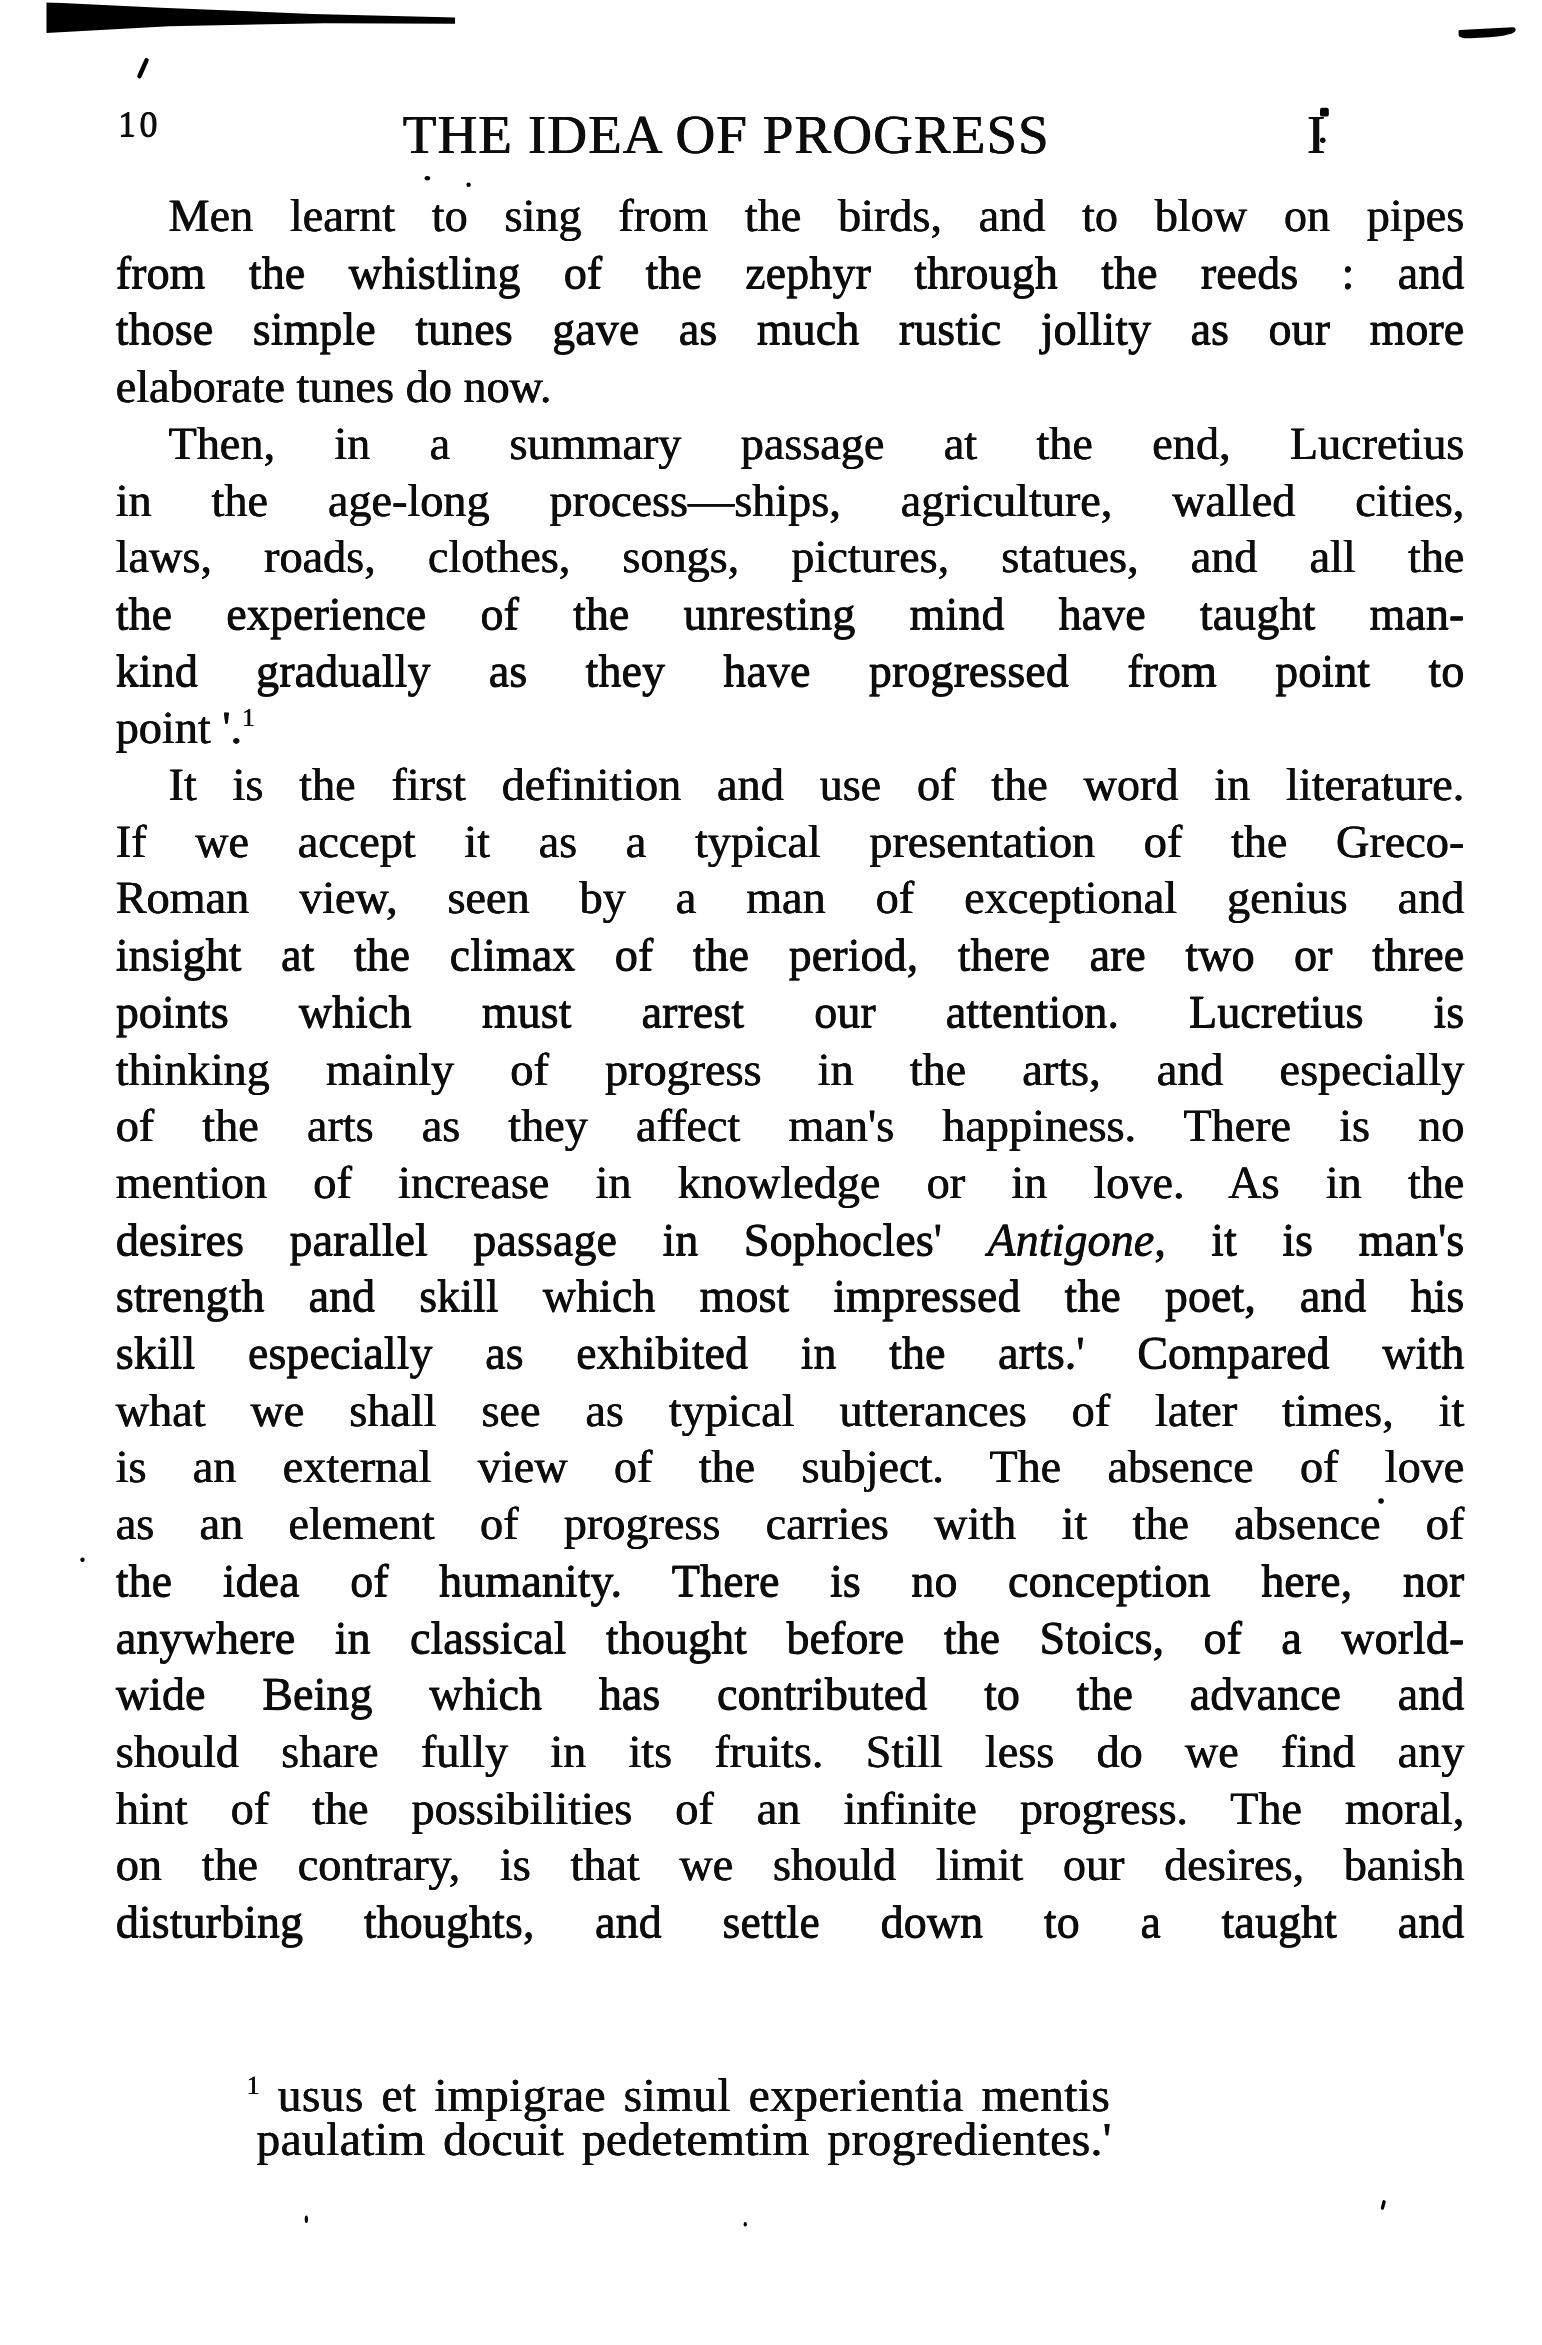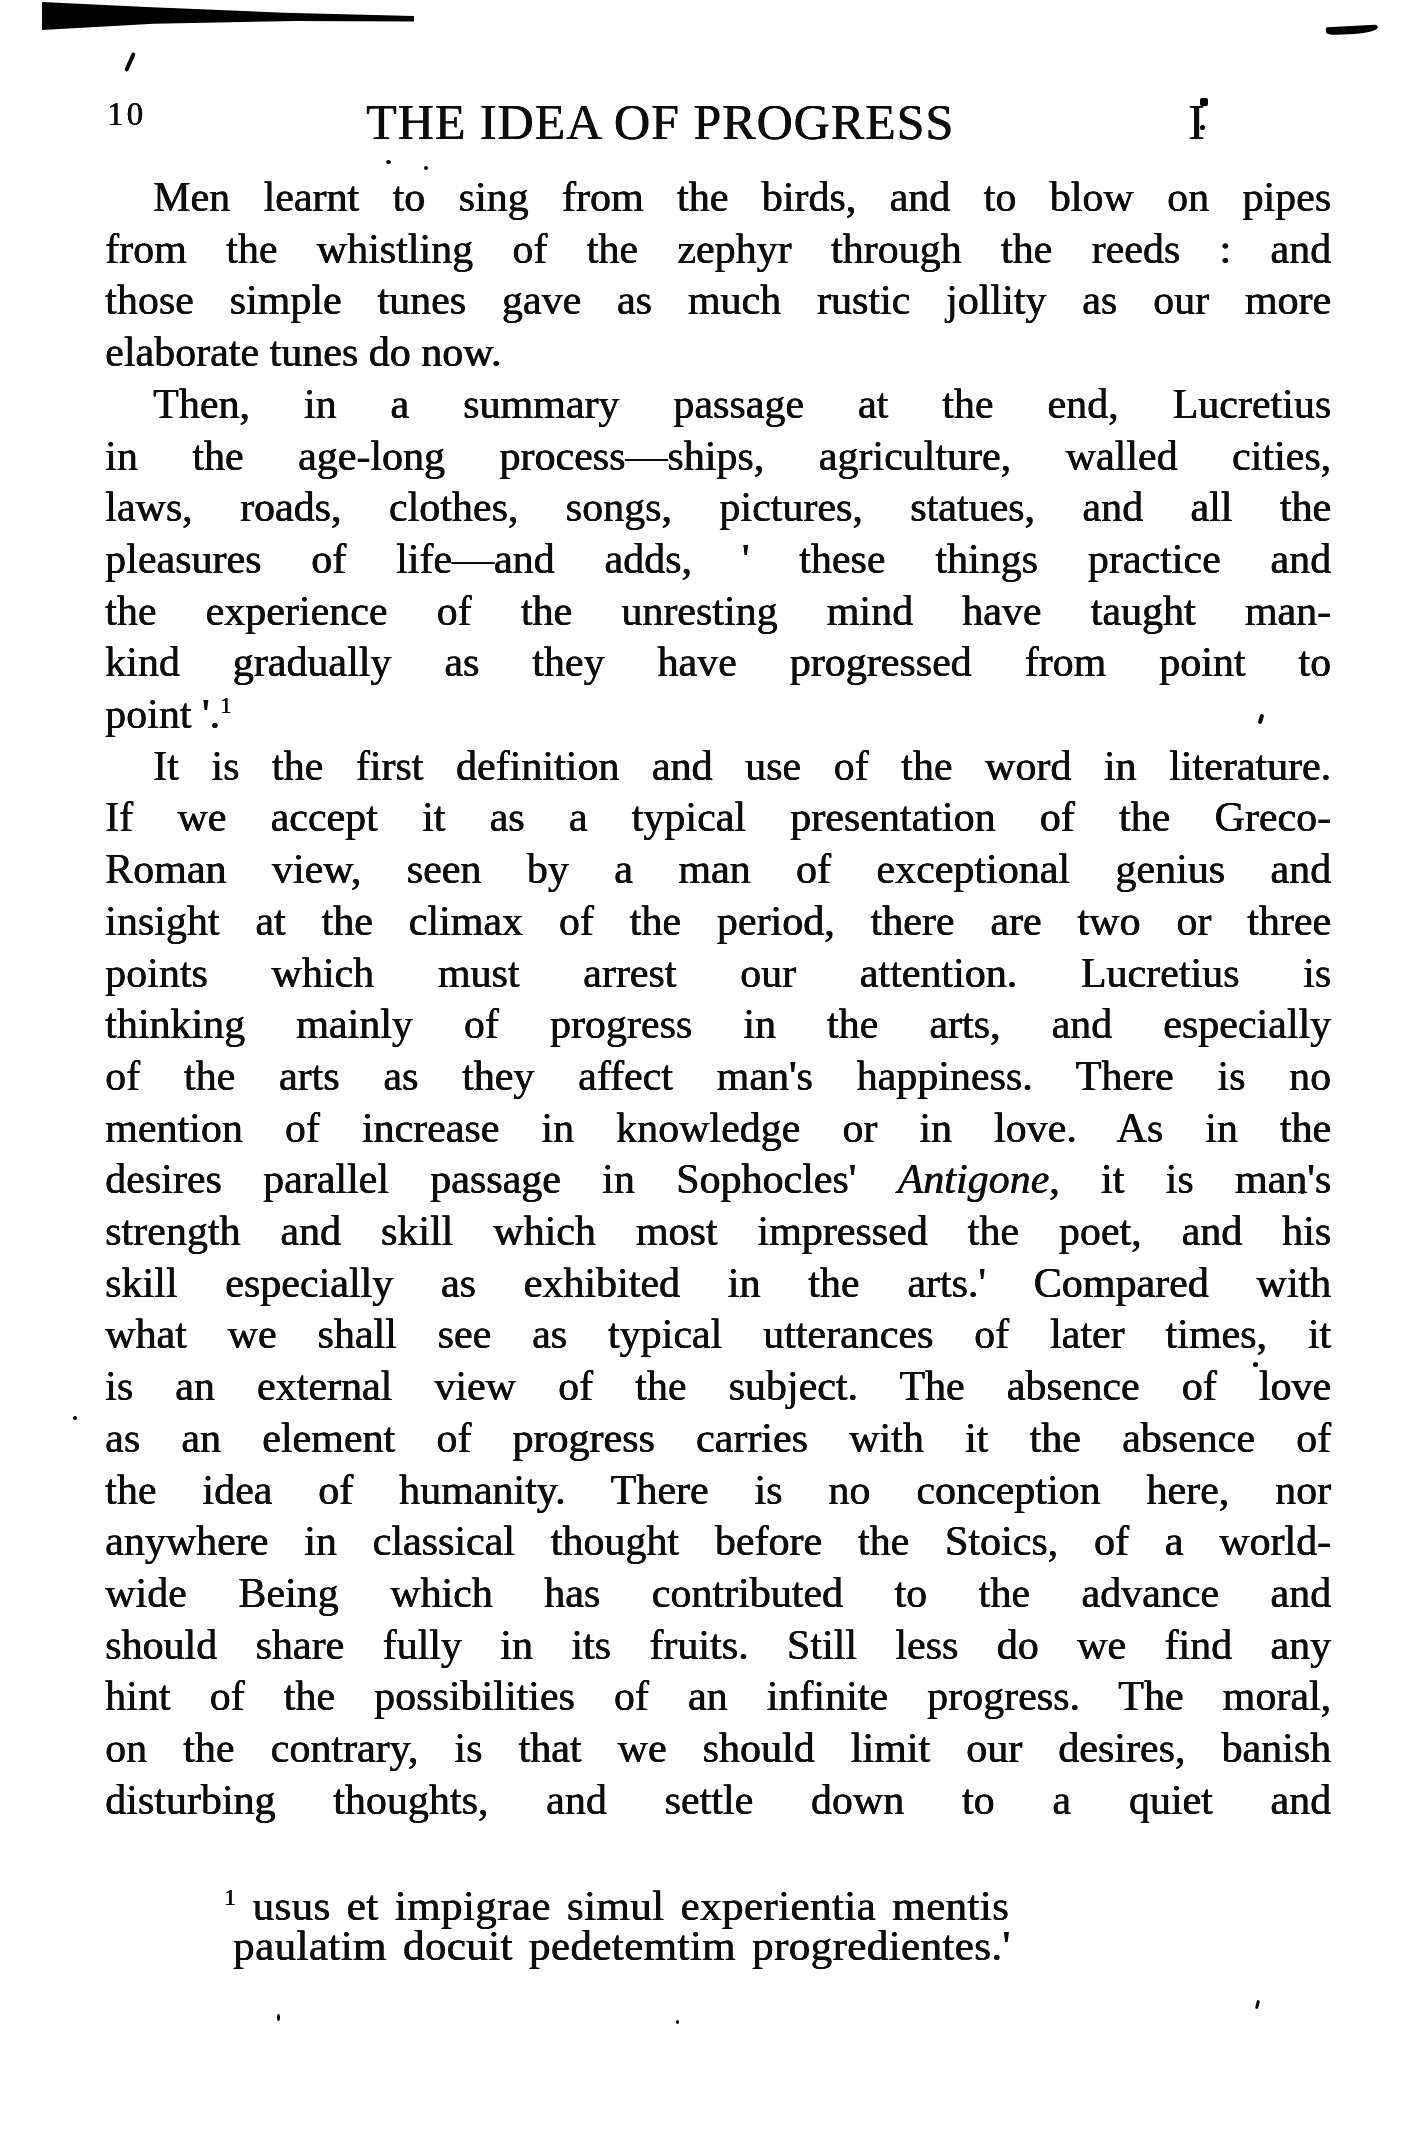--- a/index.html
+++ b/index.html
@@ -99,21 +99,20 @@
   <div class="chapter-numeral inked">I</div>
 
   <div class="body-text inked">
       <div class="line justify indent"><span>Men learnt to sing from the birds, and to blow on pipes</span></div>
       <div class="line justify"><span>from the whistling of the zephyr through the reeds : and</span></div>
       <div class="line justify"><span>those simple tunes gave as much rustic jollity as our more</span></div>
       <div class="line"><span>elaborate tunes do now.</span></div>
       <div class="line justify indent"><span>Then, in a summary passage at the end, Lucretius</span></div>
       <div class="line justify"><span>in the age-long process—ships, agriculture, walled cities,</span></div>
       <div class="line justify"><span>laws, roads, clothes, songs, pictures, statues, and all the</span></div>
-      <div class="line justify"><span>pleasures of life—and adds, ' these things practice and</span></div>
       <div class="line justify"><span>the experience of the unresting mind have taught man-</span></div>
       <div class="line justify"><span>kind gradually as they have progressed from point to</span></div>
       <div class="line"><span>point '.</span><sup>1</sup></div>
       <div class="line justify indent"><span>It is the first definition and use of the word in literature.</span></div>
       <div class="line justify"><span>If we accept it as a typical presentation of the Greco-</span></div>
       <div class="line justify"><span>Roman view, seen by a man of exceptional genius and</span></div>
       <div class="line justify"><span>insight at the climax of the period, there are two or three</span></div>
       <div class="line justify"><span>points which must arrest our attention. Lucretius is</span></div>
       <div class="line justify"><span>thinking mainly of progress in the arts, and especially</span></div>
       <div class="line justify"><span>of the arts as they affect man's happiness. There is no</span></div>
@@ -123,21 +122,21 @@
       <div class="line justify"><span>skill especially as exhibited in the arts.' Compared with</span></div>
       <div class="line justify"><span>what we shall see as typical utterances of later times, it</span></div>
       <div class="line justify"><span>is an external view of the subject. The absence of love</span></div>
       <div class="line justify"><span>as an element of progress carries with it the absence of</span></div>
       <div class="line justify"><span>the idea of humanity. There is no conception here, nor</span></div>
       <div class="line justify"><span>anywhere in classical thought before the Stoics, of a world-</span></div>
       <div class="line justify"><span>wide Being which has contributed to the advance and</span></div>
       <div class="line justify"><span>should share fully in its fruits. Still less do we find any</span></div>
       <div class="line justify"><span>hint of the possibilities of an infinite progress. The moral,</span></div>
       <div class="line justify"><span>on the contrary, is that we should limit our desires, banish</span></div>
-      <div class="line justify"><span>disturbing thoughts, and settle down to a quiet and</span></div>
+      <div class="line justify"><span>disturbing thoughts, and settle down to a taught and</span></div>
     </div>
 
   <div class="footnote inked">
       <div class="line"><sup>1</sup><span> usus et impigrae simul experientia mentis</span></div>
       <div class="line indent2"><span>paulatim docuit pedetemtim progredientes.'</span></div>
     </div>
 
 </div>
 
 </body></html>

